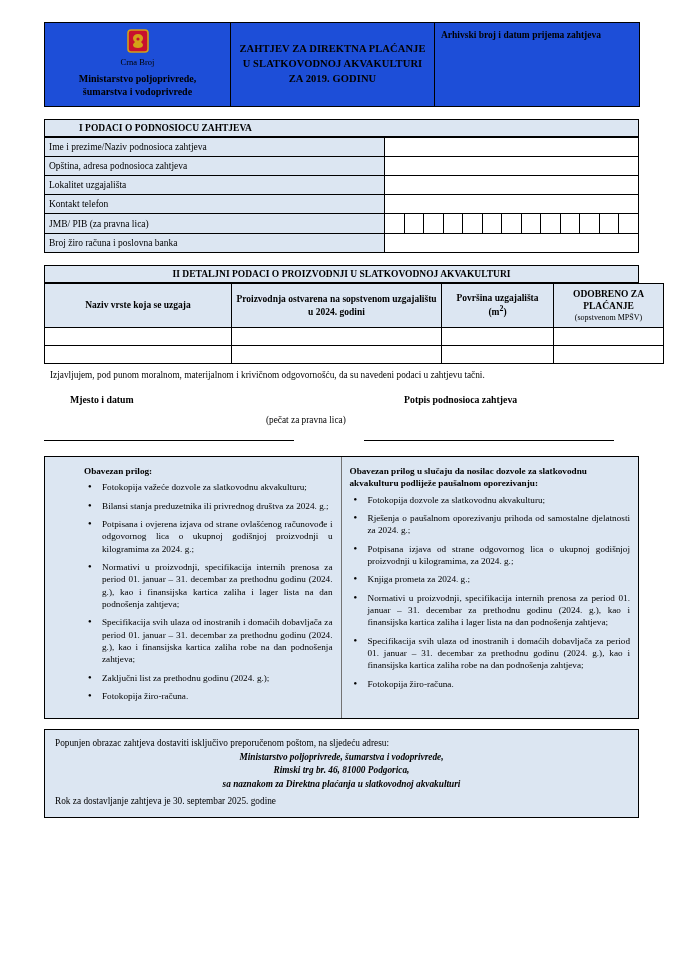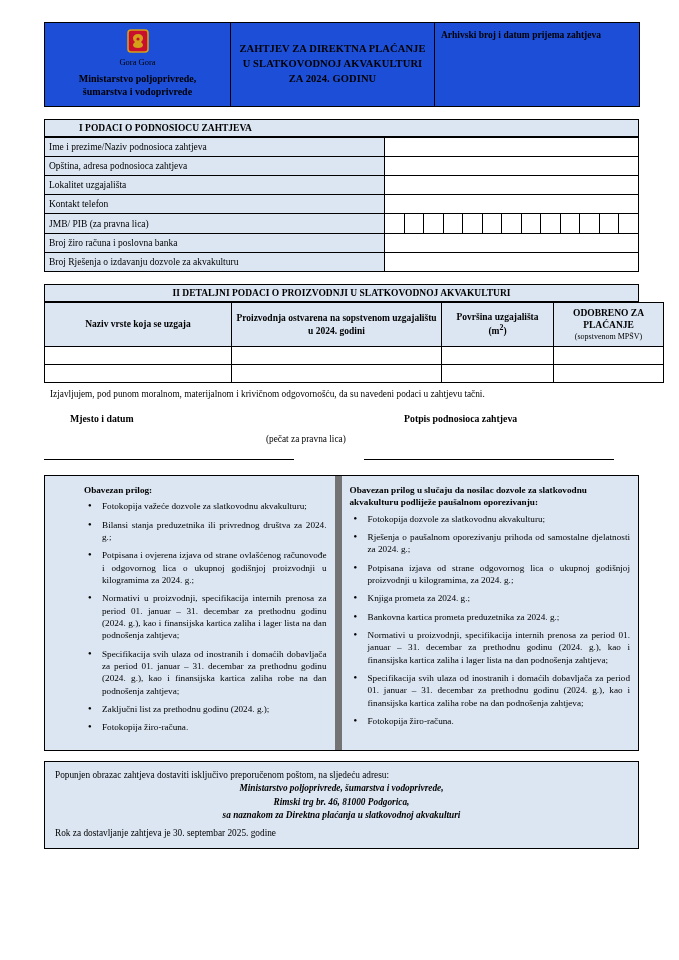--- a/index.html
+++ b/index.html
@@ -178,21 +178,21 @@
     border: 1px solid #000;
     background: #dce6f2;
     display: flex;
     margin-top: 6px;
   }
   .attach-col {
     padding: 8px 8px 10px 8px;
     font-size: 9.2px;
     line-height: 1.34;
   }
-  .attach-col.left  { width: 50%; border-right: 7px solid #737373; padding-left: 39px; }
+  .attach-col.left  { width: 50%; border-right: 1px solid #737373; padding-left: 39px; }
   .attach-col.right { width: 50%; }
   .attach-title { font-weight: bold; margin-bottom: 4px; }
   ul.bul {
     margin: 0; padding: 0 0 0 16px;
     list-style: none;
   }
   ul.bul li {
     position: relative;
     margin-bottom: 6px;
     text-align: justify;
@@ -230,28 +230,28 @@
 
   <table class="header-table">
     <tbody>
         <tr>
       <td class="hdr-left">
         <svg class="crest" viewBox="0 0 22 26">
           <rect x="1" y="1" width="20" height="22" rx="3" fill="#c8102e" stroke="#d4a017" stroke-width="1.6"></rect>
           <path d="M11 5 c-3 0 -5 2 -5 4 c0 2 1 3 2 4 c-1 1 -2 2 -2 3 c0 2 2 3 5 3 c3 0 5 -1 5 -3 c0 -1 -1 -2 -2 -3 c1 -1 2 -2 2 -4 c0 -2 -2 -4 -5 -4 z" fill="#d4a017"></path>
           <circle cx="11" cy="10" r="1.6" fill="#c8102e"></circle>
         </svg>
-        <div class="crna-gora">Gora Gora</div>
+        <div class="crna-gora">Crna Broj</div>
         <div class="ministry">Ministarstvo poljoprivrede,<br>šumarstva i vodoprivrede</div>
       </td>
       <td class="hdr-mid">
         <div class="hdr-title">
           <span>ZAHTJEV ZA DIREKTNA PLAĆANJE</span><br>
           <span>U SLATKOVODNOJ AKVAKULTURI</span><br>
-          <span>ZA 2024. GODINU</span>
+          <span>ZA 2019. GODINU</span>
         </div>
       </td>
       <td class="hdr-right">
         <div class="hdr-arch">Arhivski broj i datum prijema zahtjeva</div>
       </td>
     </tr>
   </tbody>
     </table>
 
   <div class="sec-bar left-ind">I PODACI O PODNOSIOCU ZAHTJEVA</div>
@@ -288,24 +288,20 @@
           <div class="jmb-cell"></div>
           <div class="jmb-cell"></div>
           <div class="jmb-cell"></div>
           <div class="jmb-cell"></div>
           <div class="jmb-cell"></div>
         </div>
       </td>
     </tr>
     <tr>
       <td class="lbl">Broj žiro računa i poslovna banka</td>
-      <td class="val"></td>
-    </tr>
-    <tr>
-      <td class="lbl">Broj Rješenja o izdavanju dozvole za akvakulturu</td>
       <td class="val"></td>
     </tr>
   </tbody>
     </table>
 
   <div class="sec-bar">II DETALJNI PODACI O PROIZVODNJI U SLATKOVODNOJ AKVAKULTURI</div>
   <table class="sec2">
     <tbody>
         <tr>
       <th class="c1">Naziv vrste koja se uzgaja</th>
@@ -354,21 +350,20 @@
         <li>Fotokopija žiro-računa.</li>
       </ul>
     </div>
     <div class="attach-col right">
       <div class="attach-title">Obavezan prilog u slučaju da nosilac dozvole za slatkovodnu akvakulturu podliježe paušalnom oporezivanju:</div>
       <ul class="bul">
         <li>Fotokopija dozvole za slatkovodnu akvakulturu;</li>
         <li>Rješenja o paušalnom oporezivanju prihoda od samostalne djelatnosti za 2024. g.;</li>
         <li>Potpisana izjava od strane odgovornog lica o ukupnoj godišnjoj proizvodnji u kilogramima, za 2024. g.;</li>
         <li>Knjiga prometa za 2024. g.;</li>
-        <li>Bankovna kartica prometa preduzetnika za 2024. g.;</li>
         <li>Normativi u proizvodnji, specifikacija internih prenosa za period 01. januar – 31. decembar za prethodnu godinu (2024. g.), kao i finansijska kartica zaliha i lager lista na dan podnošenja zahtjeva;</li>
         <li>Specifikacija svih ulaza od inostranih i domaćih dobavljača za period 01. januar – 31. decembar za prethodnu godinu (2024. g.), kao i finansijska kartica zaliha robe na dan podnošenja zahtjeva;</li>
         <li>Fotokopija žiro-računa.</li>
       </ul>
     </div>
   </div>
 
   <div class="footer-box">
     <div>Popunjen obrazac zahtjeva dostaviti isključivo preporučenom poštom, na sljedeću adresu:</div>
     <div class="footer-center">Ministarstvo poljoprivrede, šumarstva i vodoprivrede,</div>

